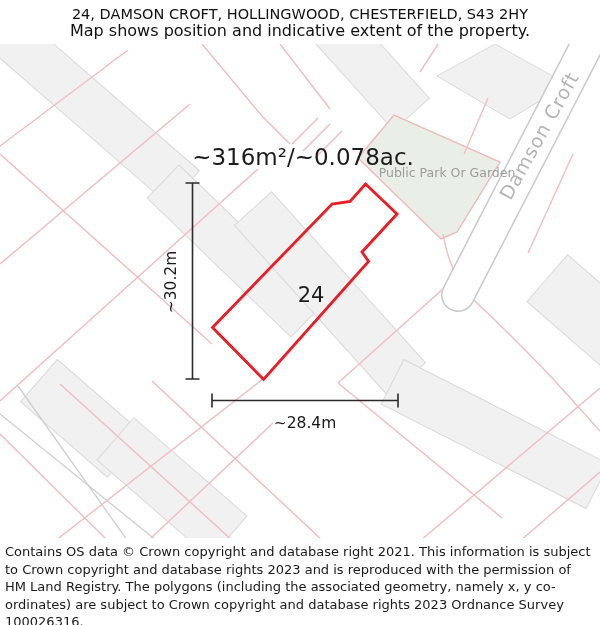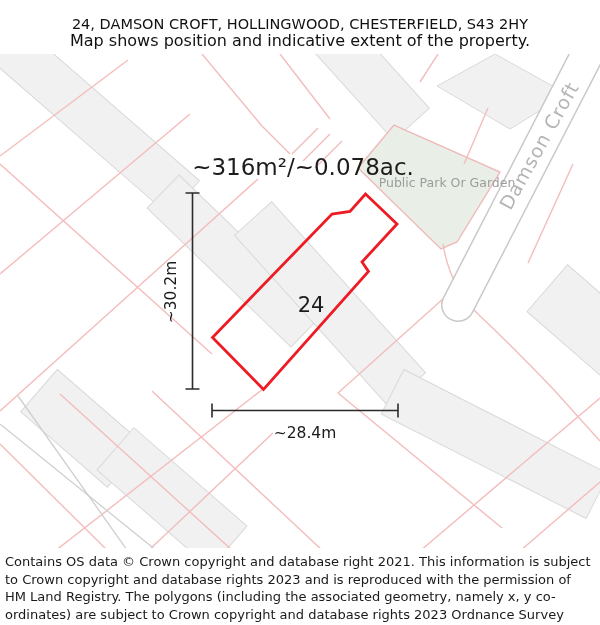--- a/index.html
+++ b/index.html
@@ -1,17 +1,17 @@
 <!DOCTYPE html>
 <html><head>
 <meta charset="utf-8">
 <style>
   html,body{margin:0;padding:0;background:#ffffff;}
   body{width:600px;height:625px;overflow:hidden;font-family:"DejaVu Sans",sans-serif;color:#1a1a1a;}
-  .header{height:38px;padding-top:16px;text-align:center;background:#ffffff;}
+  .header{height:38px;padding-top:6px;text-align:center;background:#ffffff;}
   .header .title{font-size:14.5px;line-height:17px;color:#111;}
   .header .subtitle{font-size:16px;line-height:15px;color:#111;}
   .map-wrap{position:relative;width:600px;height:494px;background:#ffffff;overflow:hidden;}
   svg{display:block;}
   .bld{fill:#f1f1f1;stroke:#d9d9d9;stroke-width:1;}
   .pink{stroke:#f3bdbd;stroke-width:1.4;fill:none;}
   .grayline{stroke:#cfcfcf;stroke-width:1.3;fill:none;}
   .dim{stroke:#2b2b2b;stroke-width:1.6;fill:none;}
   .lbl-area{font:23px "DejaVu Sans",sans-serif;fill:#1c1c1c;}
   .lbl-plot{font:21px "DejaVu Sans",sans-serif;fill:#1c1c1c;}

